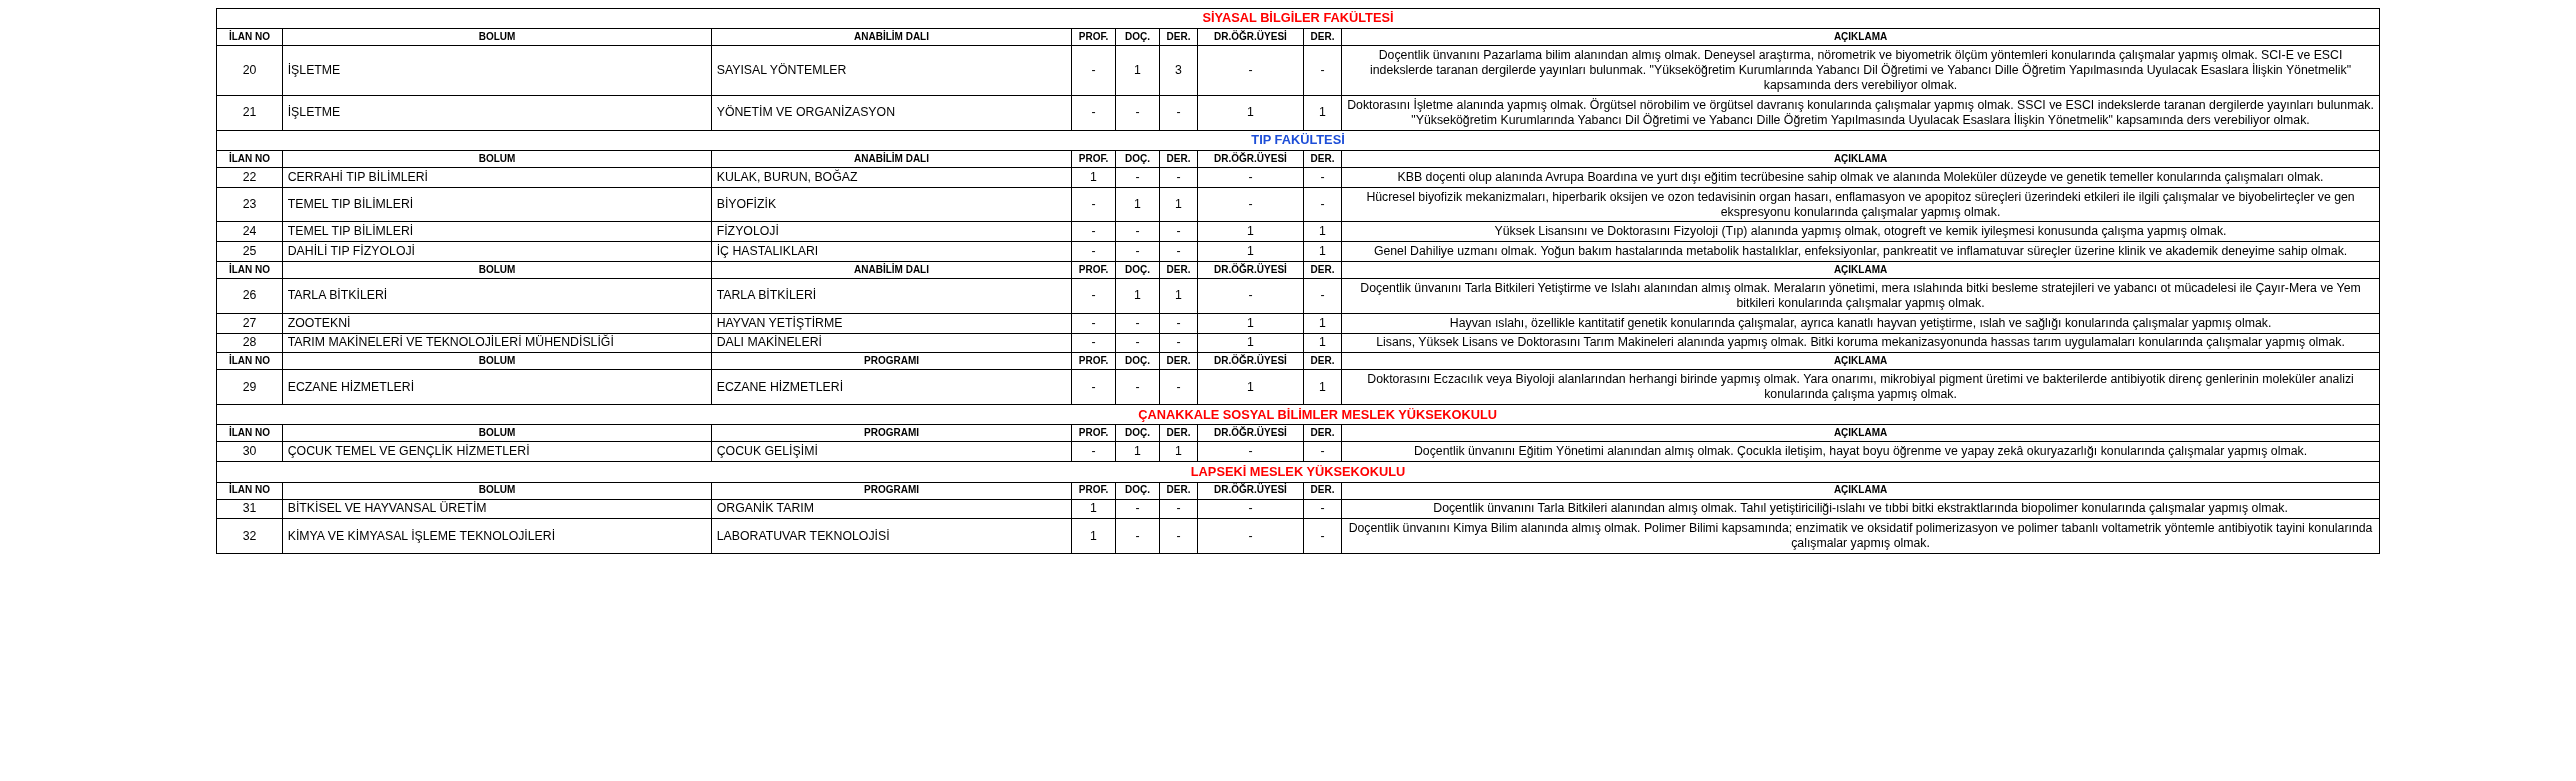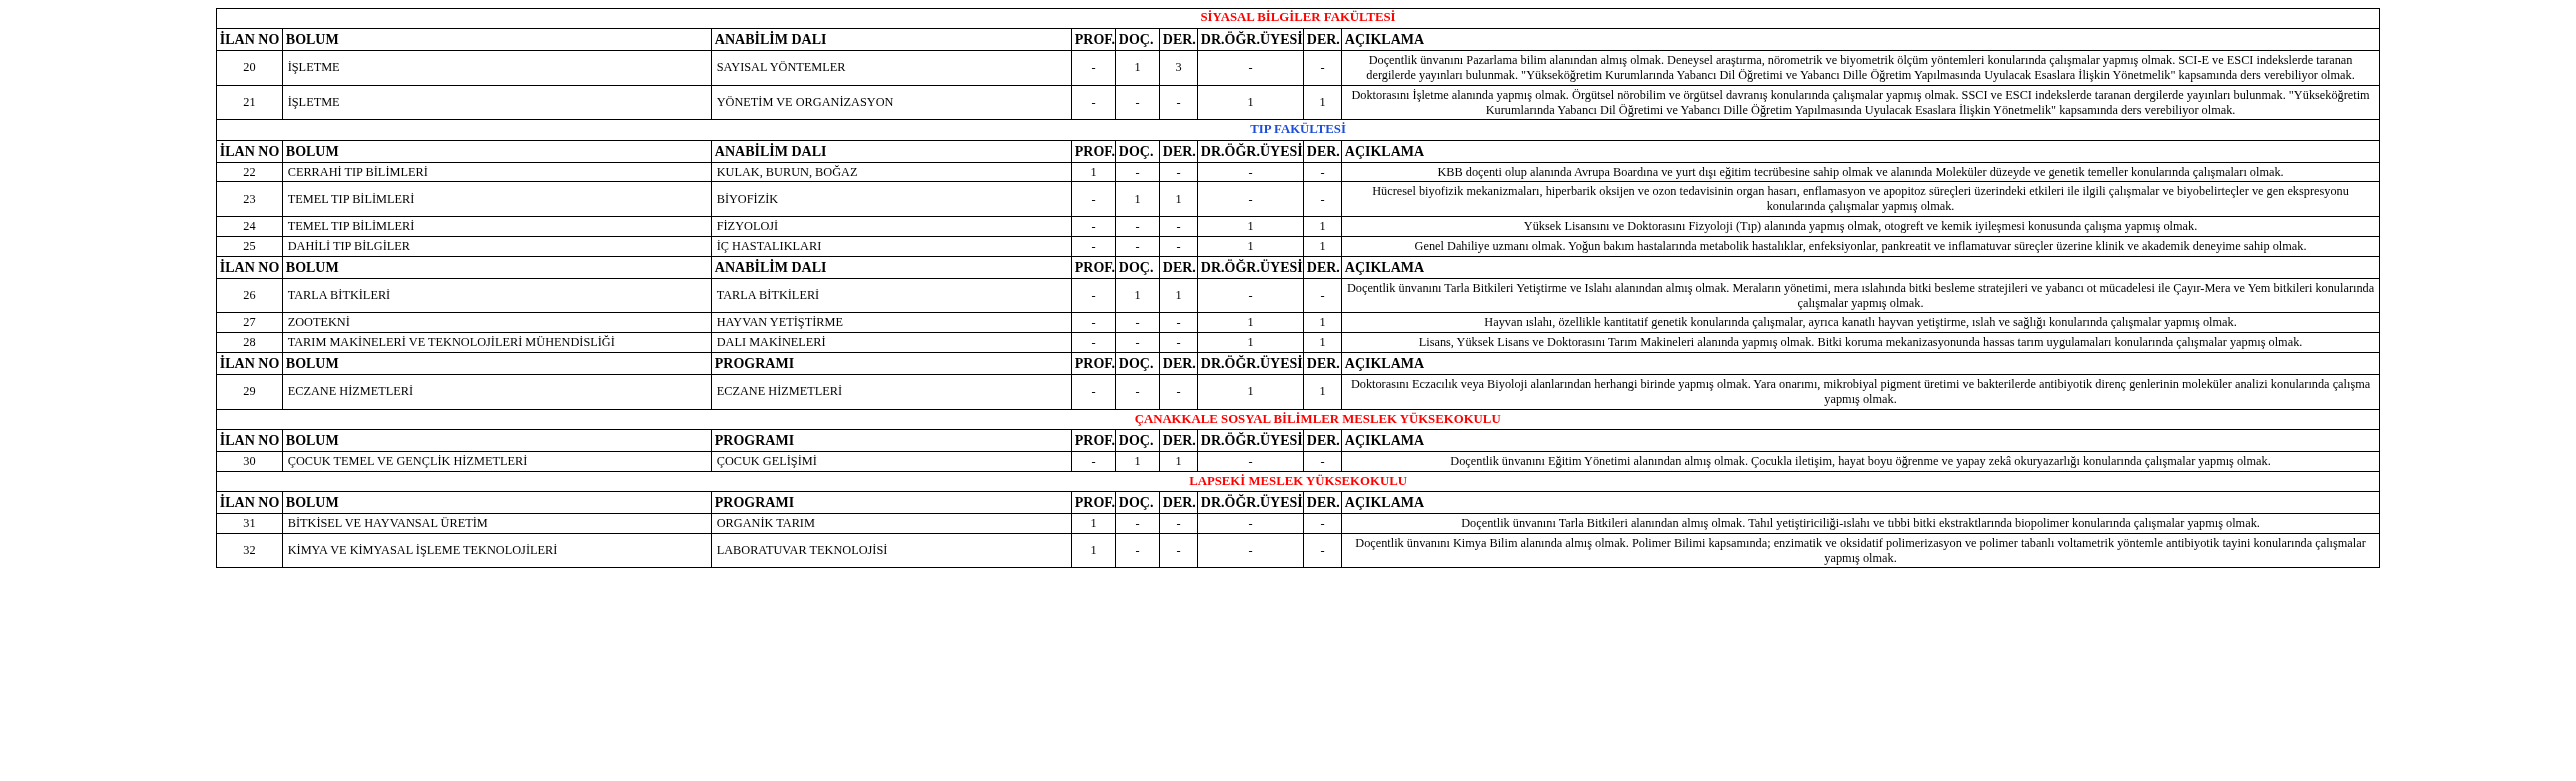--- a/index.html
+++ b/index.html
@@ -10,21 +10,20 @@
     height: 782px;
     overflow: hidden;
     font-family: "Liberation Sans", sans-serif;
     color: #000000;
   }
   .table-wrap {
     position: absolute;
     left: 216px;
     top: 7.6px;
     width: 1908px;
-    font-family: Liberation Serif, serif;
   }
   table.announce {
     border-collapse: collapse;
     table-layout: fixed;
     width: 2162px;
     background: #ffffff;
   }
   table.announce td, table.announce th {
     border: 0.9px solid #000000;
     padding: 1.9px 4.7px;
@@ -36,22 +35,22 @@
   }
   table.announce { border: 1.9px solid #000000; }
   tr.section-title-row td {
     font-weight: bold;
     text-align: center;
     font-size: 12.8px;
     padding: 1.9px 3.8px;
   }
   tr.column-header-row th {
     font-weight: bold;
-    text-align: left;
-    font-size: 14px;
+    text-align: center;
+    font-size: 10px;
     white-space: nowrap;
     padding: 1.9px 2.8px;
   }
   td.col-0 { text-align: center; }
   td.col-1, td.col-2 { text-align: left; }
   td.col-3, td.col-4, td.col-5, td.col-6, td.col-7 { text-align: center; }
   td.col-8 {
     text-align: center;
     font-size: 12px;
     line-height: 1.25;
@@ -153,21 +152,21 @@
           <td class="col-2">FİZYOLOJİ</td>
           <td class="col-3">-</td>
           <td class="col-4">-</td>
           <td class="col-5">-</td>
           <td class="col-6">1</td>
           <td class="col-7">1</td>
           <td class="col-8">Yüksek Lisansını ve Doktorasını Fizyoloji (Tıp) alanında yapmış olmak, otogreft ve kemik iyileşmesi konusunda çalışma yapmış olmak.</td>
         </tr>
         <tr>
           <td class="col-0">25</td>
-          <td class="col-1">DAHİLİ TIP BİLGİLER</td>
+          <td class="col-1">DAHİLİ TIP FİZYOLOJİ</td>
           <td class="col-2">İÇ HASTALIKLARI</td>
           <td class="col-3">-</td>
           <td class="col-4">-</td>
           <td class="col-5">-</td>
           <td class="col-6">1</td>
           <td class="col-7">1</td>
           <td class="col-8">Genel Dahiliye uzmanı olmak. Yoğun bakım hastalarında metabolik hastalıklar, enfeksiyonlar, pankreatit ve inflamatuvar süreçler üzerine klinik ve akademik deneyime sahip olmak.</td>
         </tr>
         <tr class="column-header-row">
           <th class="col-0">İLAN NO</th>

